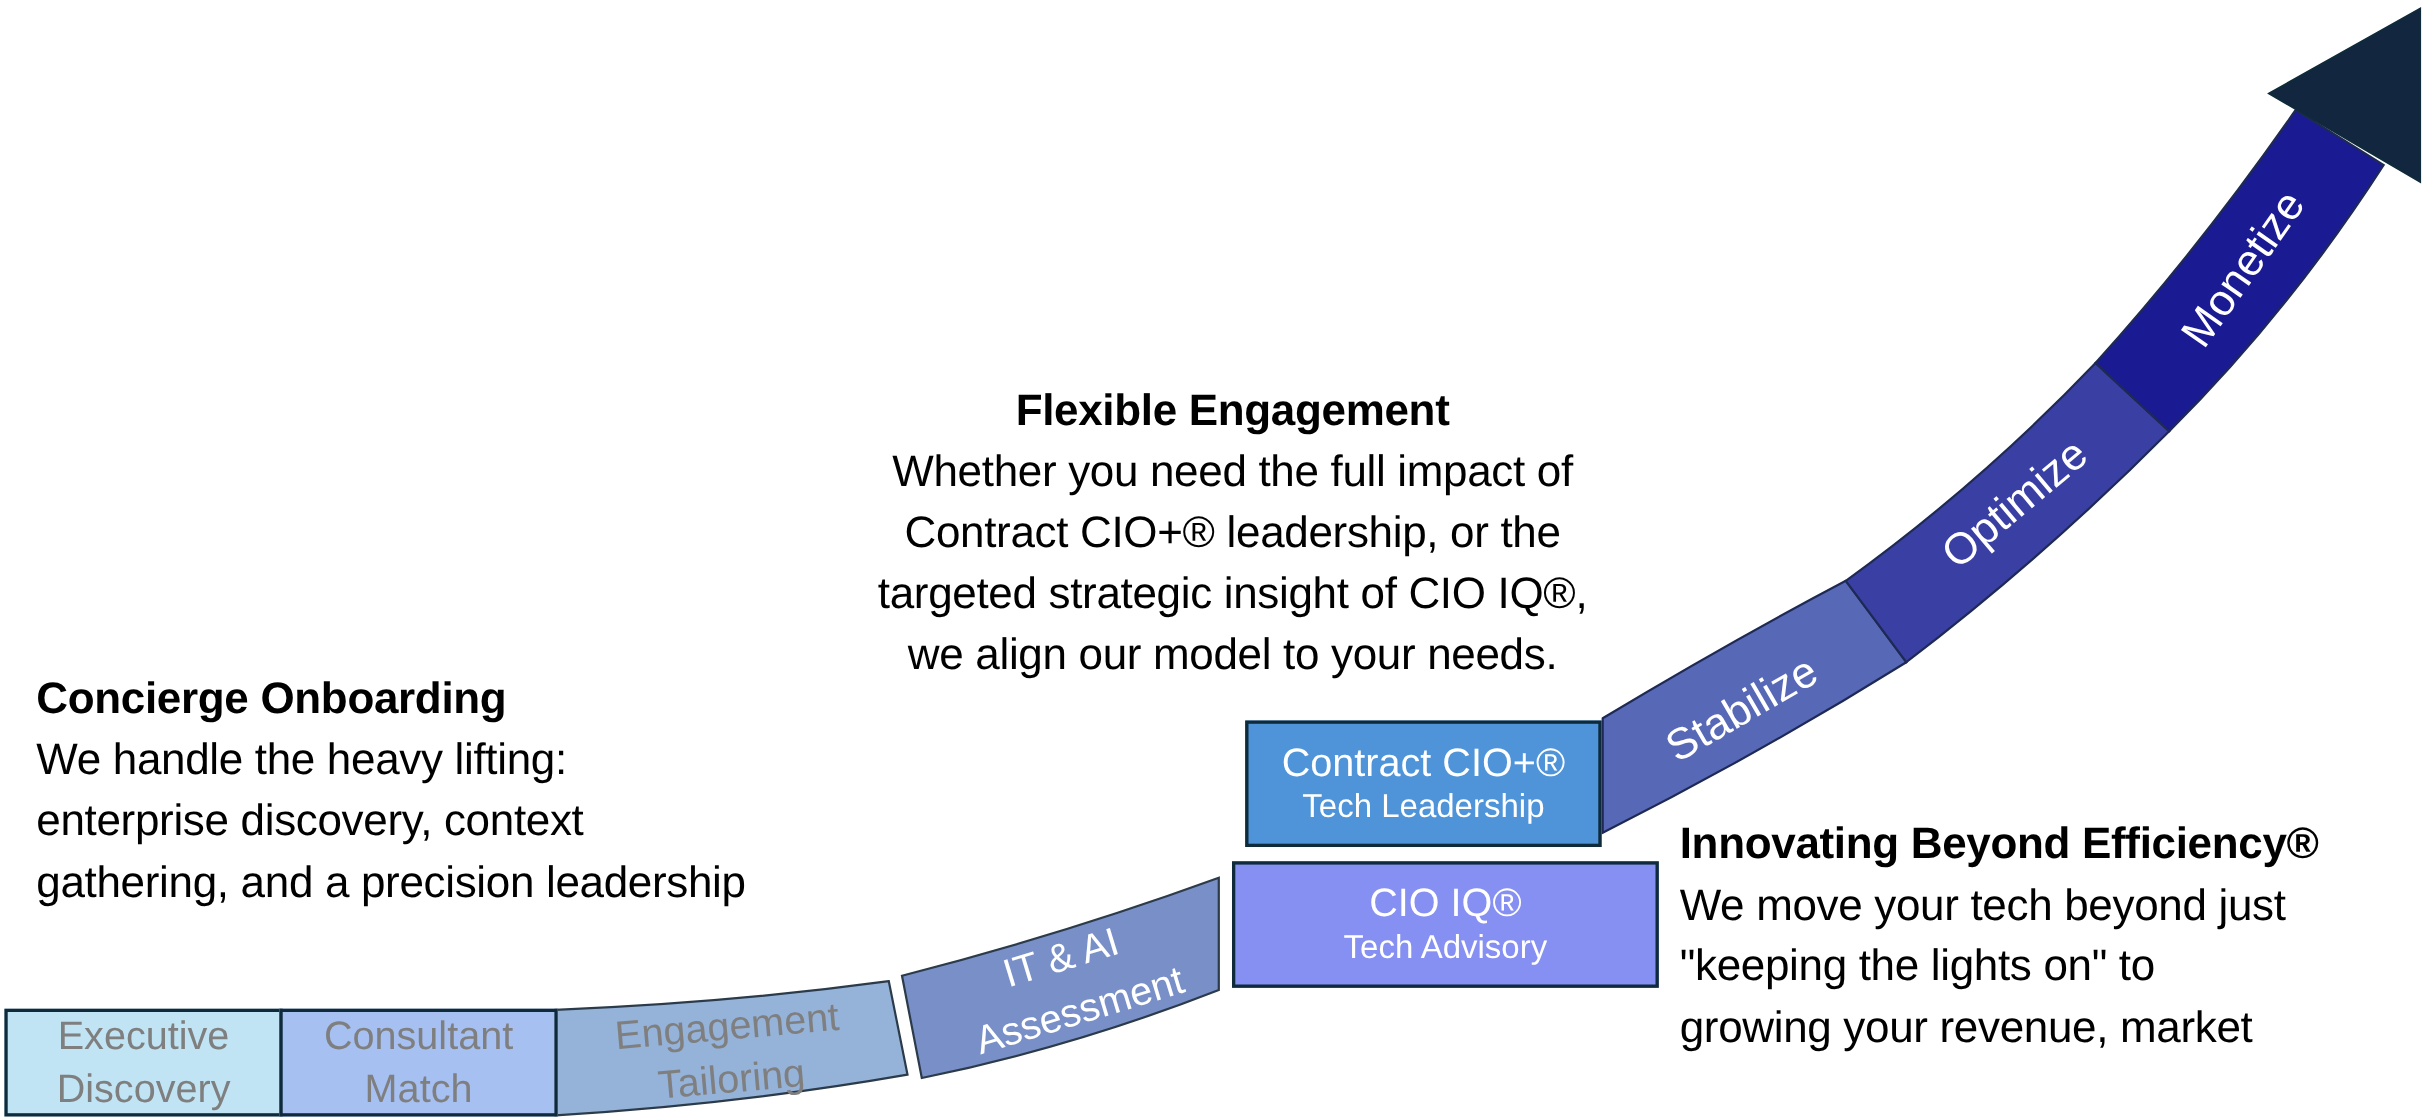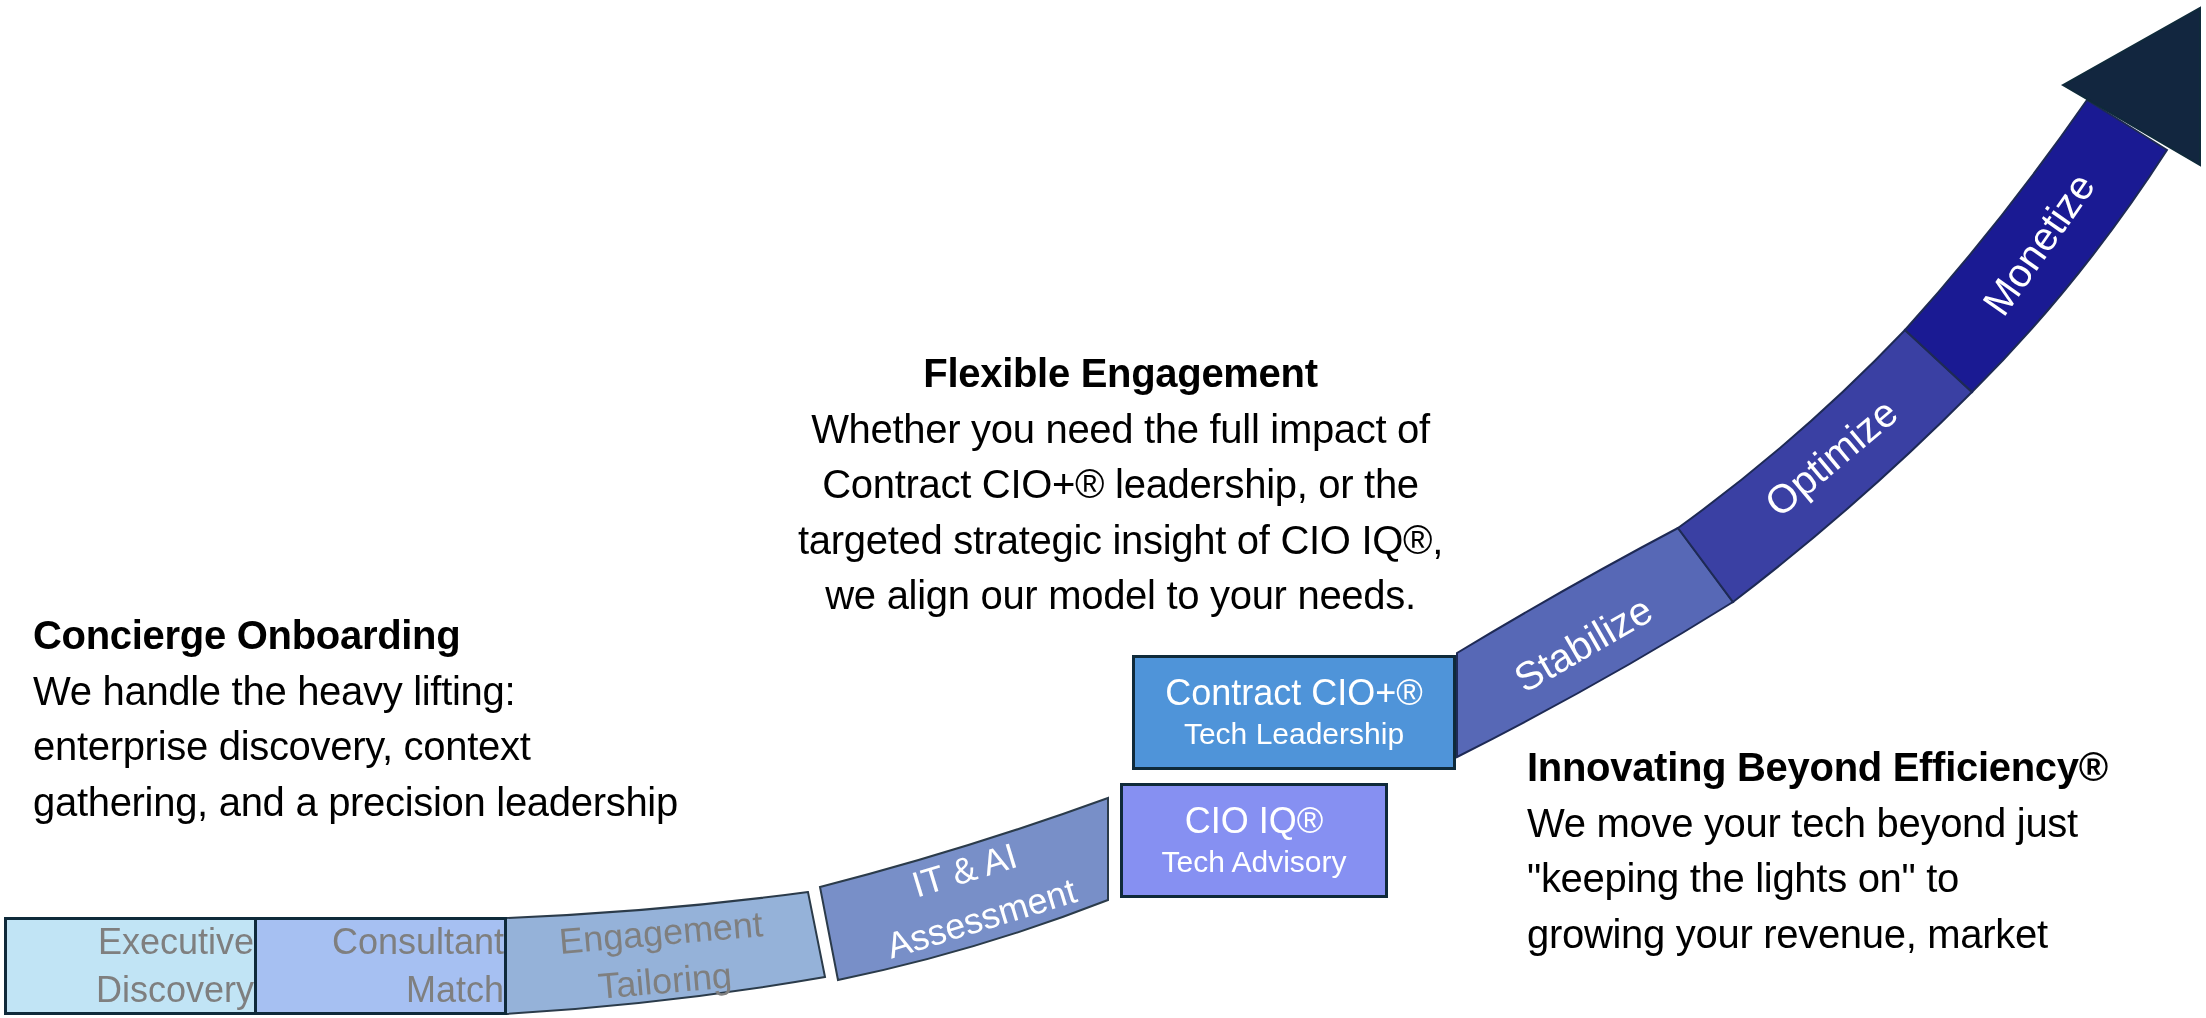--- a/index.html
+++ b/index.html
@@ -7,21 +7,21 @@
          font-family:"Liberation Sans", "DejaVu Sans", sans-serif; color:#000; }
   .block { position:absolute; }
   .block .title { font-weight:bold; font-size:40px; line-height:55.5px; white-space:nowrap; letter-spacing:-0.3px; }
   .block .line { font-size:40px; line-height:55.5px; white-space:nowrap; letter-spacing:-0.3px; }
   svg.diagram { position:absolute; left:0; top:0; }
   .box { position:absolute; box-sizing:border-box; border:3px solid #0F2A3A; display:flex;
          flex-direction:column; align-items:center; justify-content:center; text-align:center; }
   .box .main { color:#ffffff; font-size:36px; line-height:42px; white-space:nowrap; }
   .box .sub { color:#ffffff; font-size:30px; line-height:40px; white-space:nowrap; }
   .stepbox { position:absolute; box-sizing:border-box; border:3px solid #0F2A3A; display:flex;
-             flex-direction:column; align-items:flex-end; justify-content:center; text-align:center;
+             flex-direction:column; align-items:center; justify-content:center; text-align:center;
              color:#7F7F7F; font-size:36px; line-height:48px; }
   .seglabel { font-family:"Liberation Sans", "DejaVu Sans", sans-serif; fill:#ffffff; }
   .seglabel-grey { font-family:"Liberation Sans", "DejaVu Sans", sans-serif; fill:#7F7F7F; }
 </style>
 </head>
 <body>
 
 <svg class="diagram" width="2206" height="1018" viewBox="0 0 2206 1018">
 
   <path d="M505,918 Q660,912 808,892 L825,977 Q670,1004 505,1014 Z" fill="#95B2D9" stroke="#2B3B4A" stroke-width="2"></path>
@@ -50,21 +50,21 @@
 </div>
 <div class="stepbox" style="left:254px; top:917px; width:253px; height:98px; background:#A6C0F2;">
   <div>Consultant</div>
   <div>Match</div>
 </div>
 
 <div class="box" style="left:1120px; top:655px; width:324px; height:115px; background:#4F94D9;margin-left:12px;">
   <div class="main">Contract CIO+®</div>
   <div class="sub">Tech Leadership</div>
 </div>
-<div class="box" style="left:1120px; top:783px; width:268px; height:115px; background:#8690F2;">
+<div class="box" style="left:1120px; top:783px; width:388px; height:115px; background:#8690F2;">
   <div class="main">CIO IQ®</div>
   <div class="sub">Tech Advisory</div>
 </div>
 
 <div class="block" style="left:33px; top:608px;">
   <div class="title">Concierge Onboarding</div>
   <div class="line">We handle the heavy lifting:</div>
   <div class="line">enterprise discovery, context</div>
   <div class="line">gathering, and a precision leadership</div>
 </div>

